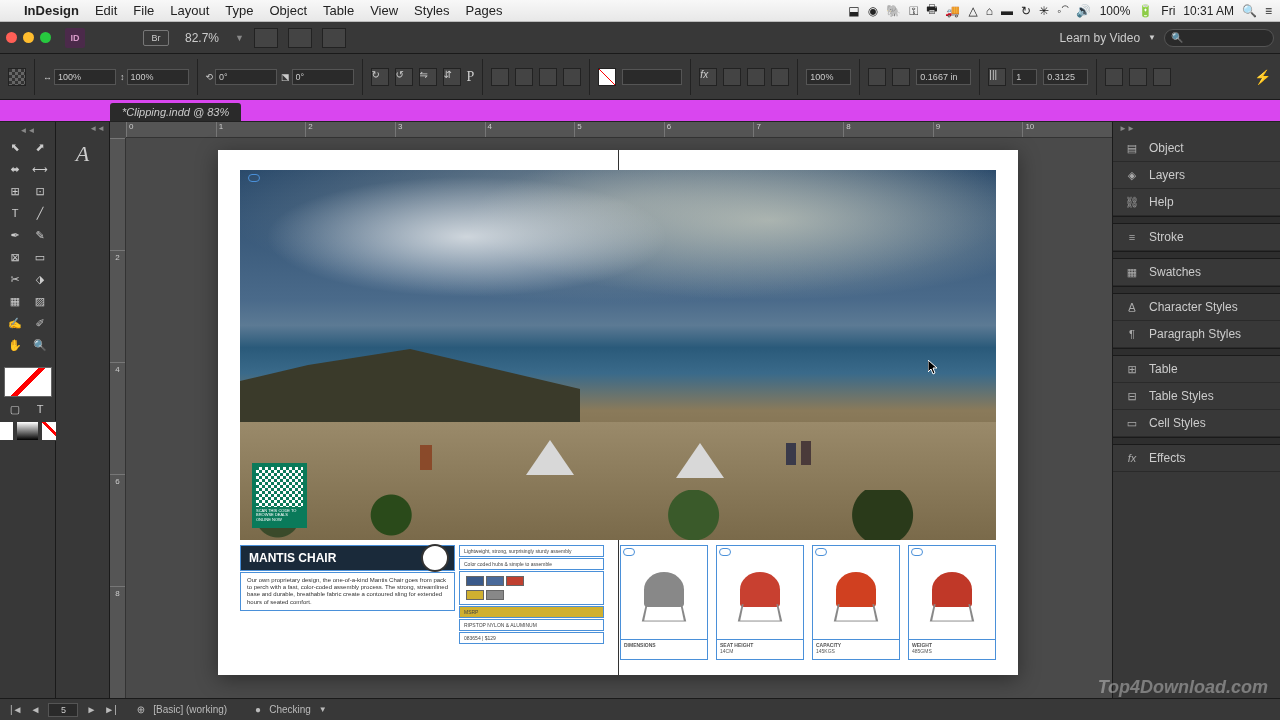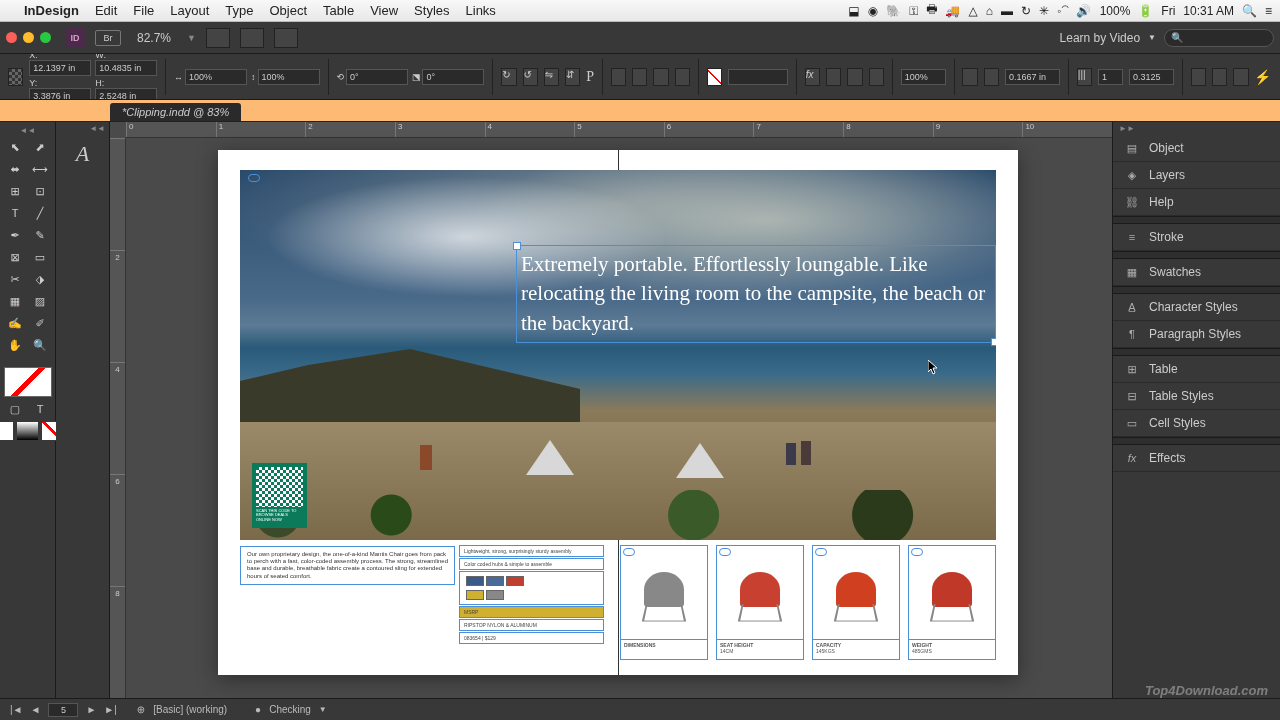--- a/index.html
+++ b/index.html
@@ -7,32 +7,32 @@
 .mac-menubar { height: 22px; background: linear-gradient(#f8f8f8,#e8e8e8); display: flex; align-items: center; padding: 0 8px; font-size: 13px; gap: 16px; color: #222; border-bottom: 1px solid #bbb; }
 .mac-menubar .apple { font-size: 14px; }
 .mac-menubar .app-name { font-weight: bold; }
 .mac-menubar .right { margin-left: auto; display: flex; gap: 8px; align-items: center; font-size: 11px; }
 .mac-menubar .right span { font-size: 12px; }
 .appbar { height: 32px; background: #383838; display: flex; align-items: center; padding: 0 6px; gap: 10px; border-bottom: 1px solid #1a1a1a; }
 .traffic { display: flex; gap: 6px; margin-right:4px;}
 .traffic div { width: 11px; height: 11px; border-radius: 50%; }
 .tclose { background: #ff5f56; } .tmin { background: #ffbd2e; } .tmax { background: #27c93f; }
 .id-icon { width: 20px; height: 20px; background: #4b2a4a; color: #d89bc8; font-size: 9px; font-weight: bold; display:flex; align-items:center; justify-content:center; border-radius:2px;}
-.br-icon { width:26px; height:16px; border:1px solid #777; color:#ccc; font-size:9px; display:flex; align-items:center; justify-content:center; border-radius:2px;}
+.br-icon { width:26px; height:16px; border:1px solid #777; color:#ccc; font-size:9px; display:flex; align-items:center; justify-content:center; border-radius:2px;margin-left:48px;}
 .zoom-lvl { color: #ccc; font-size: 12px; margin: 0 6px; }
 .appbar .sq { width: 24px; height: 20px; background:#444; border:1px solid #222; display:inline-block;}
 .appbar-r { margin-left:auto; display:flex; align-items:center; gap:8px; color:#ccc; font-size:12px;}
 .search-box { width:110px; height:18px; background:#2a2a2a; border:1px solid #555; border-radius:9px; display:flex; align-items:center; padding:0 6px; color:#888; font-size:10px;}
 .control-bar { height: 46px; background: #383838; border-bottom: 1px solid #1a1a1a; display:flex; align-items:center; padding: 4px 8px; gap: 6px; color:#ccc; font-size:10px; overflow:hidden;}
 .control-bar .xy { display:grid; grid-template-columns: auto auto; gap:2px 4px; font-size:9px;}
 .control-bar input { width:62px; height:16px; background:#2a2a2a; border:1px solid #555; color:#ccc; font-size:9px; padding:0 3px;}
 .control-bar .dv { width:1px; height:36px; background:#222; margin:0 2px;}
 .control-bar .ic { width:18px; height:18px; background:#444; border:1px solid #222;}
 .control-bar .pct { display:flex; align-items:center; gap:2px;}
-.tabbar { height: 22px; background:#fdba74; display:flex; align-items:flex-end; padding-left:110px; border-bottom:1px solid #222;}
+.tabbar { height: 22px; background:#d946ef; display:flex; align-items:flex-end; padding-left:110px; border-bottom:1px solid #222;}
 .doc-tab { background:#2a2a2a; color:#ccc; font-size:11px; padding:3px 12px; border-top-left-radius:3px; border-top-right-radius:3px; font-style:italic;}
 .main { display:flex; height: 576px; }
 .ltools { width:56px; background:#383838; border-right:1px solid #1a1a1a; display:flex; flex-direction:column; padding-top:4px; align-items:center; gap:2px;}
 .ltools .row { display:flex; gap:2px;}
 .ltools .tl { width:23px; height:20px; background:#383838; border:1px solid #383838; display:flex; align-items:center; justify-content:center; color:#ccc; font-size:11px;}
 .lcol2 { width:54px; background:#383838; border-right:1px solid #1a1a1a;}
 .lcol2 .a-icon { color:#ccc; font-size:22px; font-style:italic; font-family:Georgia,serif; text-align:center; padding-top:6px;}
 .canvas { flex:1; background:#4a4a4a; position:relative; overflow:hidden;}
 .ruler-h { position:absolute; top:0; left:16px; right:0; height:16px; background:#555; border-bottom:1px solid #333; display:flex; font-size:8px; color:#ccc;}
 .ruler-h span { flex:1; border-left:1px solid #777; padding-left:2px; height:100%;}
@@ -66,40 +66,40 @@
 .chair-shape { width:50px; height:50px; position:relative;}
 .chair-shape .back { position:absolute; width:40px; height:35px; border-radius:50% 50% 10% 10%; top:0; left:5px;}
 .chair-shape .legs { position:absolute; bottom:0; left:5px; right:5px; height:20px; border-left:2px solid #888; border-right:2px solid #888; border-bottom:1px solid #888; transform: perspective(50px) rotateX(30deg);}
 .chair-label { height:20px; border-top:1px solid #4a90d9; padding:2px 3px; font-size:5px; color:#555;}
 .rpanel { width:168px; background:#383838; border-left:1px solid #1a1a1a;}
 .rpanel .item { height:27px; display:flex; align-items:center; padding:0 12px; color:#ccc; font-size:12px; gap:10px; border-bottom:1px solid #2a2a2a;}
 .rpanel .sep { height:8px; background:#2e2e2e; border-top:1px solid #1a1a1a; border-bottom:1px solid #1a1a1a;}
 .rpanel .ico { width:14px; height:14px; display:inline-flex; align-items:center; justify-content:center; color:#aaa; font-size:11px;}
 .statusbar { height:22px; background:#383838; border-top:1px solid #1a1a1a; display:flex; align-items:center; padding:0 10px; gap:8px; color:#bbb; font-size:10px;}
 .statusbar .pg-input { width:30px; height:14px; background:#2a2a2a; border:1px solid #555; color:#ccc; text-align:center; font-size:9px;}
-.watermark { position:absolute; right:12px; bottom:22px; color:rgba(255,255,255,.35); font-size:13px; font-weight:bold; font-style:italic; pointer-events:none;}
+.watermark { position:absolute; right:12px; bottom:22px; color:rgba(255,255,255,.35); font-size:18px; font-weight:bold; font-style:italic; pointer-events:none;}
 .spine { position:absolute; left:50%; top:0; bottom:0; width:1px; background:#333;}
 .link-i { display:inline-block; width:12px; height:8px; border:1px solid #4a90d9; border-radius:4px; position:absolute;}
 .cursor-arrow { position:absolute; width:12px; height:16px; pointer-events:none;}
 </style>
 </head>
 <body>
 
 <div class="mac-menubar">
   <span class="apple"></span>
   <span class="app-name">InDesign</span>
   <span>Edit</span>
   <span>File</span>
   <span>Layout</span>
   <span>Type</span>
   <span>Object</span>
   <span>Table</span>
   <span>View</span>
   <span>Styles</span>
-  <span>Links</span>
+  <span>Pages</span>
   <div class="right">
     <span>⬓</span>
     <span>◉</span>
     <span>🐘</span>
     <span>⚿</span>
     <span>🖶</span>
     <span>🚚</span>
     <span>△</span>
     <span>⌂</span>
     <span>▬</span>
@@ -133,26 +133,20 @@
     <span>Learn by Video</span>
     <span style="font-size:8px">▼</span>
     <div class="search-box">
         <span>🔍</span>
       </div>
   </div>
 </div>
 
 <div class="control-bar">
   <div class="ic" style="background:repeating-conic-gradient(#666 0 25%,#333 0 50%) 0 0/6px 6px"></div>
-  <div class="xy">
-    <span><span>X:</span> <input value="12.1397 in" style=""></span>
-    <span><span>W:</span> <input value="10.4835 in" style=""></span>
-    <span><span>Y:</span> <input value="3.3876 in" style=""></span>
-    <span><span>H:</span> <input value="2.5248 in" style=""></span>
-  </div>
   <div class="dv"></div>
   <div class="xy">
     <span class="pct">
         <span>↔</span>
         <input value="100%" style="">
       </span>
     <span class="pct">
         <span>↕</span>
         <input value="100%" style="">
       </span>
@@ -298,31 +292,34 @@
         <div class="clouds"></div>
         <div class="mountain"></div>
         <div class="beach"></div>
         <div class="tent" style="bottom:65px;left:280px"></div>
         <div class="tent" style="bottom:62px;left:430px"></div>
         <div style="position:absolute;bottom:70px;left:180px;width:12px;height:25px;background:#8a4a2a"></div>
         <div style="position:absolute;bottom:75px;right:200px;width:10px;height:22px;background:#3a3a4a"></div>
         <div style="position:absolute;bottom:75px;right:185px;width:10px;height:24px;background:#4a3a3a"></div>
         <div class="bush"></div>
         <span class="link-i" style="top:4px;left:8px"></span>
-        <div class="hero-text text-frame-sel">Extremely portable. Effortlessly loungable. Like relocating the living room to the campsite, the beach or the backyard.</div>
         <div class="qr">
           <div class="qr-inner"></div>
           <div class="qr-txt">SCAN THIS CODE TO BROWSE DEALS ONLINE NOW</div>
         </div>
       </div>
 
       <div class="bottom-section">
         <div class="prod-block">
           <div style="display:flex;gap:4px">
             <div style="width:215px">
+              <div class="prod-title">
+                <span>MANTIS CHAIR</span>
+                <div class="prod-badge">★</div>
+              </div>
               <div class="prod-desc">Our own proprietary design, the one-of-a-kind Mantis Chair goes from pack to perch with a fast, color-coded assembly process. The strong, streamlined base and durable, breathable fabric create a contoured sling for extended hours of seated comfort.</div>
             </div>
             <div style="width:145px">
               <div class="spec-box">Lightweight, strong, surprisingly sturdy assembly</div>
               <div class="spec-box">Color coded hubs &amp; simple to assemble</div>
               <div class="spec-box">
                 <div class="swatch-row">
                     <div class="sw" style="background:#3a5a8a"></div>
                     <div class="sw" style="background:#4a6a9a"></div>
                     <div class="sw" style="background:#c04030"></div>

